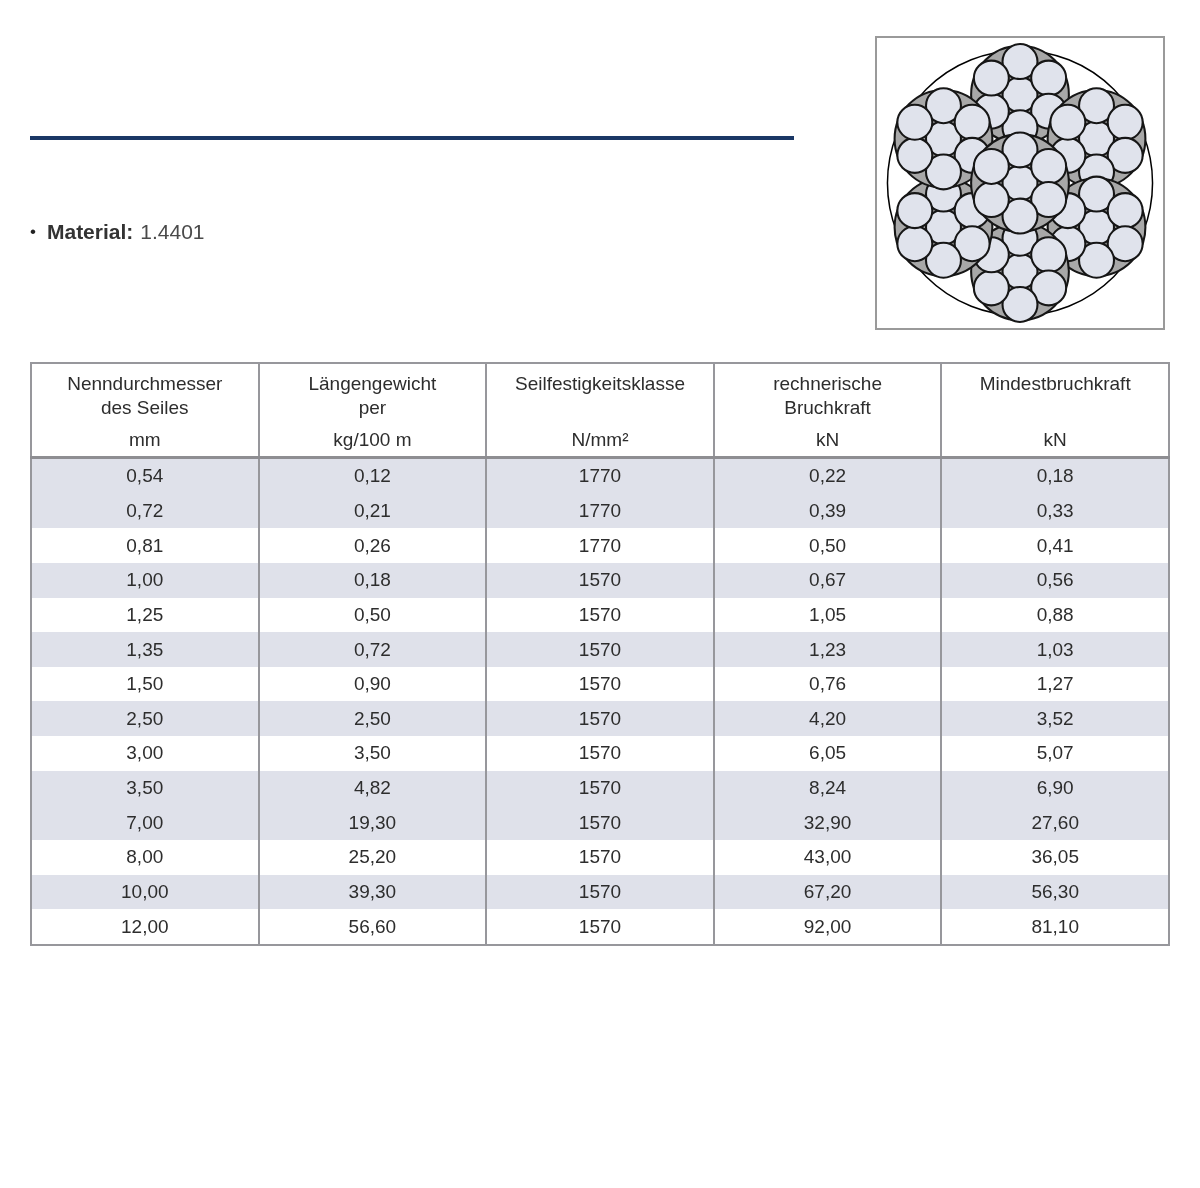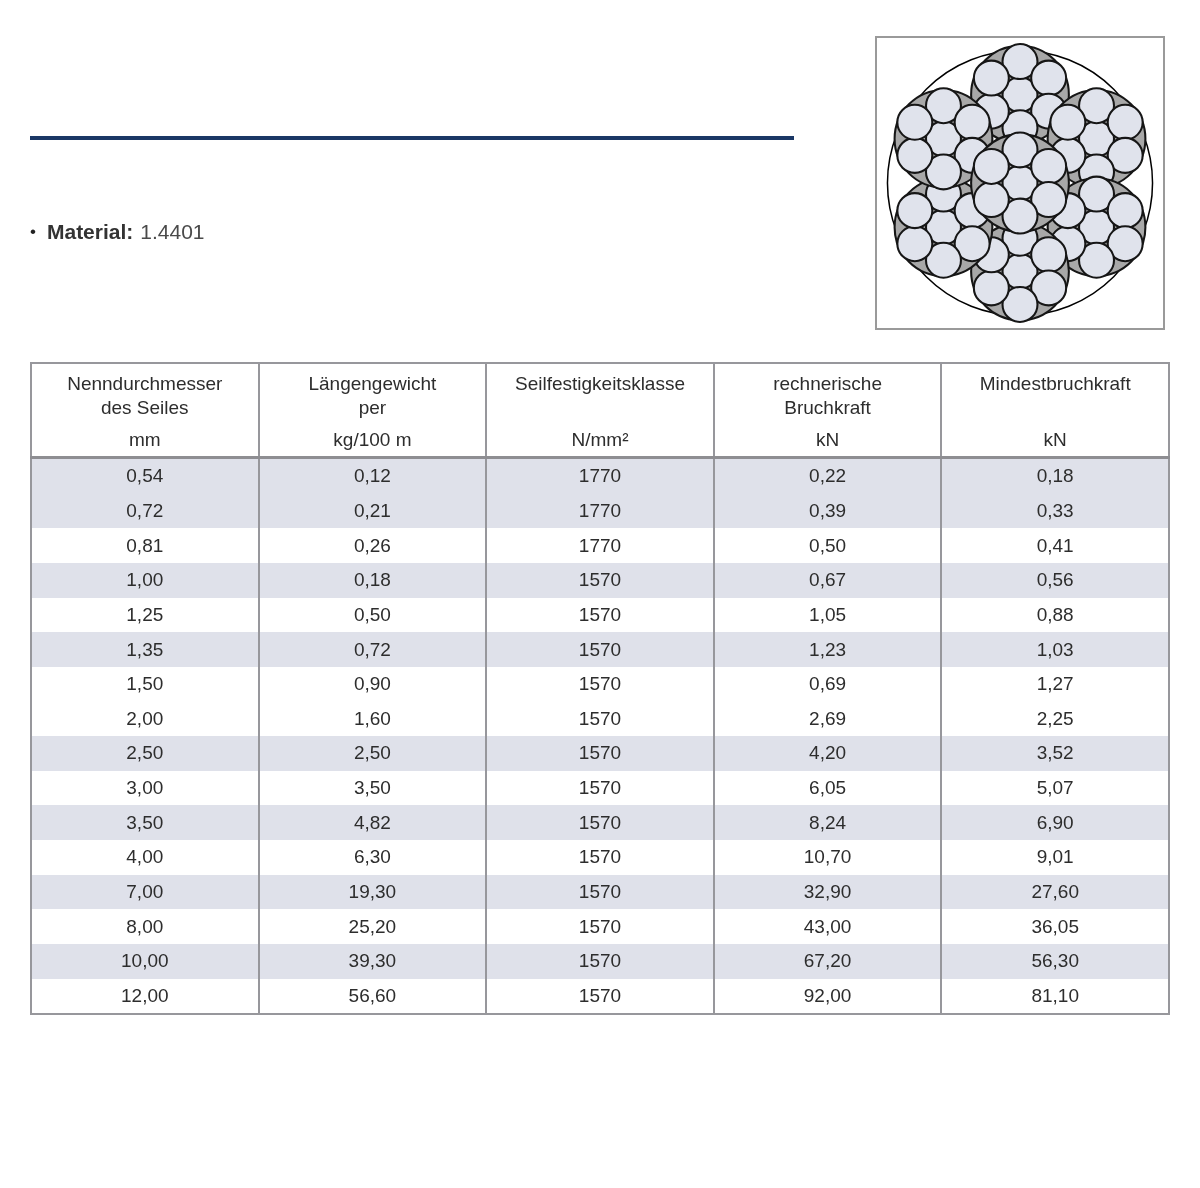--- a/index.html
+++ b/index.html
@@ -262,29 +262,22 @@
           <td>1,35</td>
           <td>0,72</td>
           <td>1570</td>
           <td>1,23</td>
           <td>1,03</td>
         </tr>
         <tr>
           <td>1,50</td>
           <td>0,90</td>
           <td>1570</td>
-          <td>0,69</td>
+          <td>0,76</td>
           <td>1,27</td>
-        </tr>
-        <tr>
-          <td>2,00</td>
-          <td>1,60</td>
-          <td>1570</td>
-          <td>2,69</td>
-          <td>2,25</td>
         </tr>
         <tr class="striped">
           <td>2,50</td>
           <td>2,50</td>
           <td>1570</td>
           <td>4,20</td>
           <td>3,52</td>
         </tr>
         <tr>
           <td>3,00</td>
@@ -293,27 +286,20 @@
           <td>6,05</td>
           <td>5,07</td>
         </tr>
         <tr class="striped">
           <td>3,50</td>
           <td>4,82</td>
           <td>1570</td>
           <td>8,24</td>
           <td>6,90</td>
         </tr>
-        <tr>
-          <td>4,00</td>
-          <td>6,30</td>
-          <td>1570</td>
-          <td>10,70</td>
-          <td>9,01</td>
-        </tr>
         <tr class="striped">
           <td>7,00</td>
           <td>19,30</td>
           <td>1570</td>
           <td>32,90</td>
           <td>27,60</td>
         </tr>
         <tr>
           <td>8,00</td>
           <td>25,20</td>

